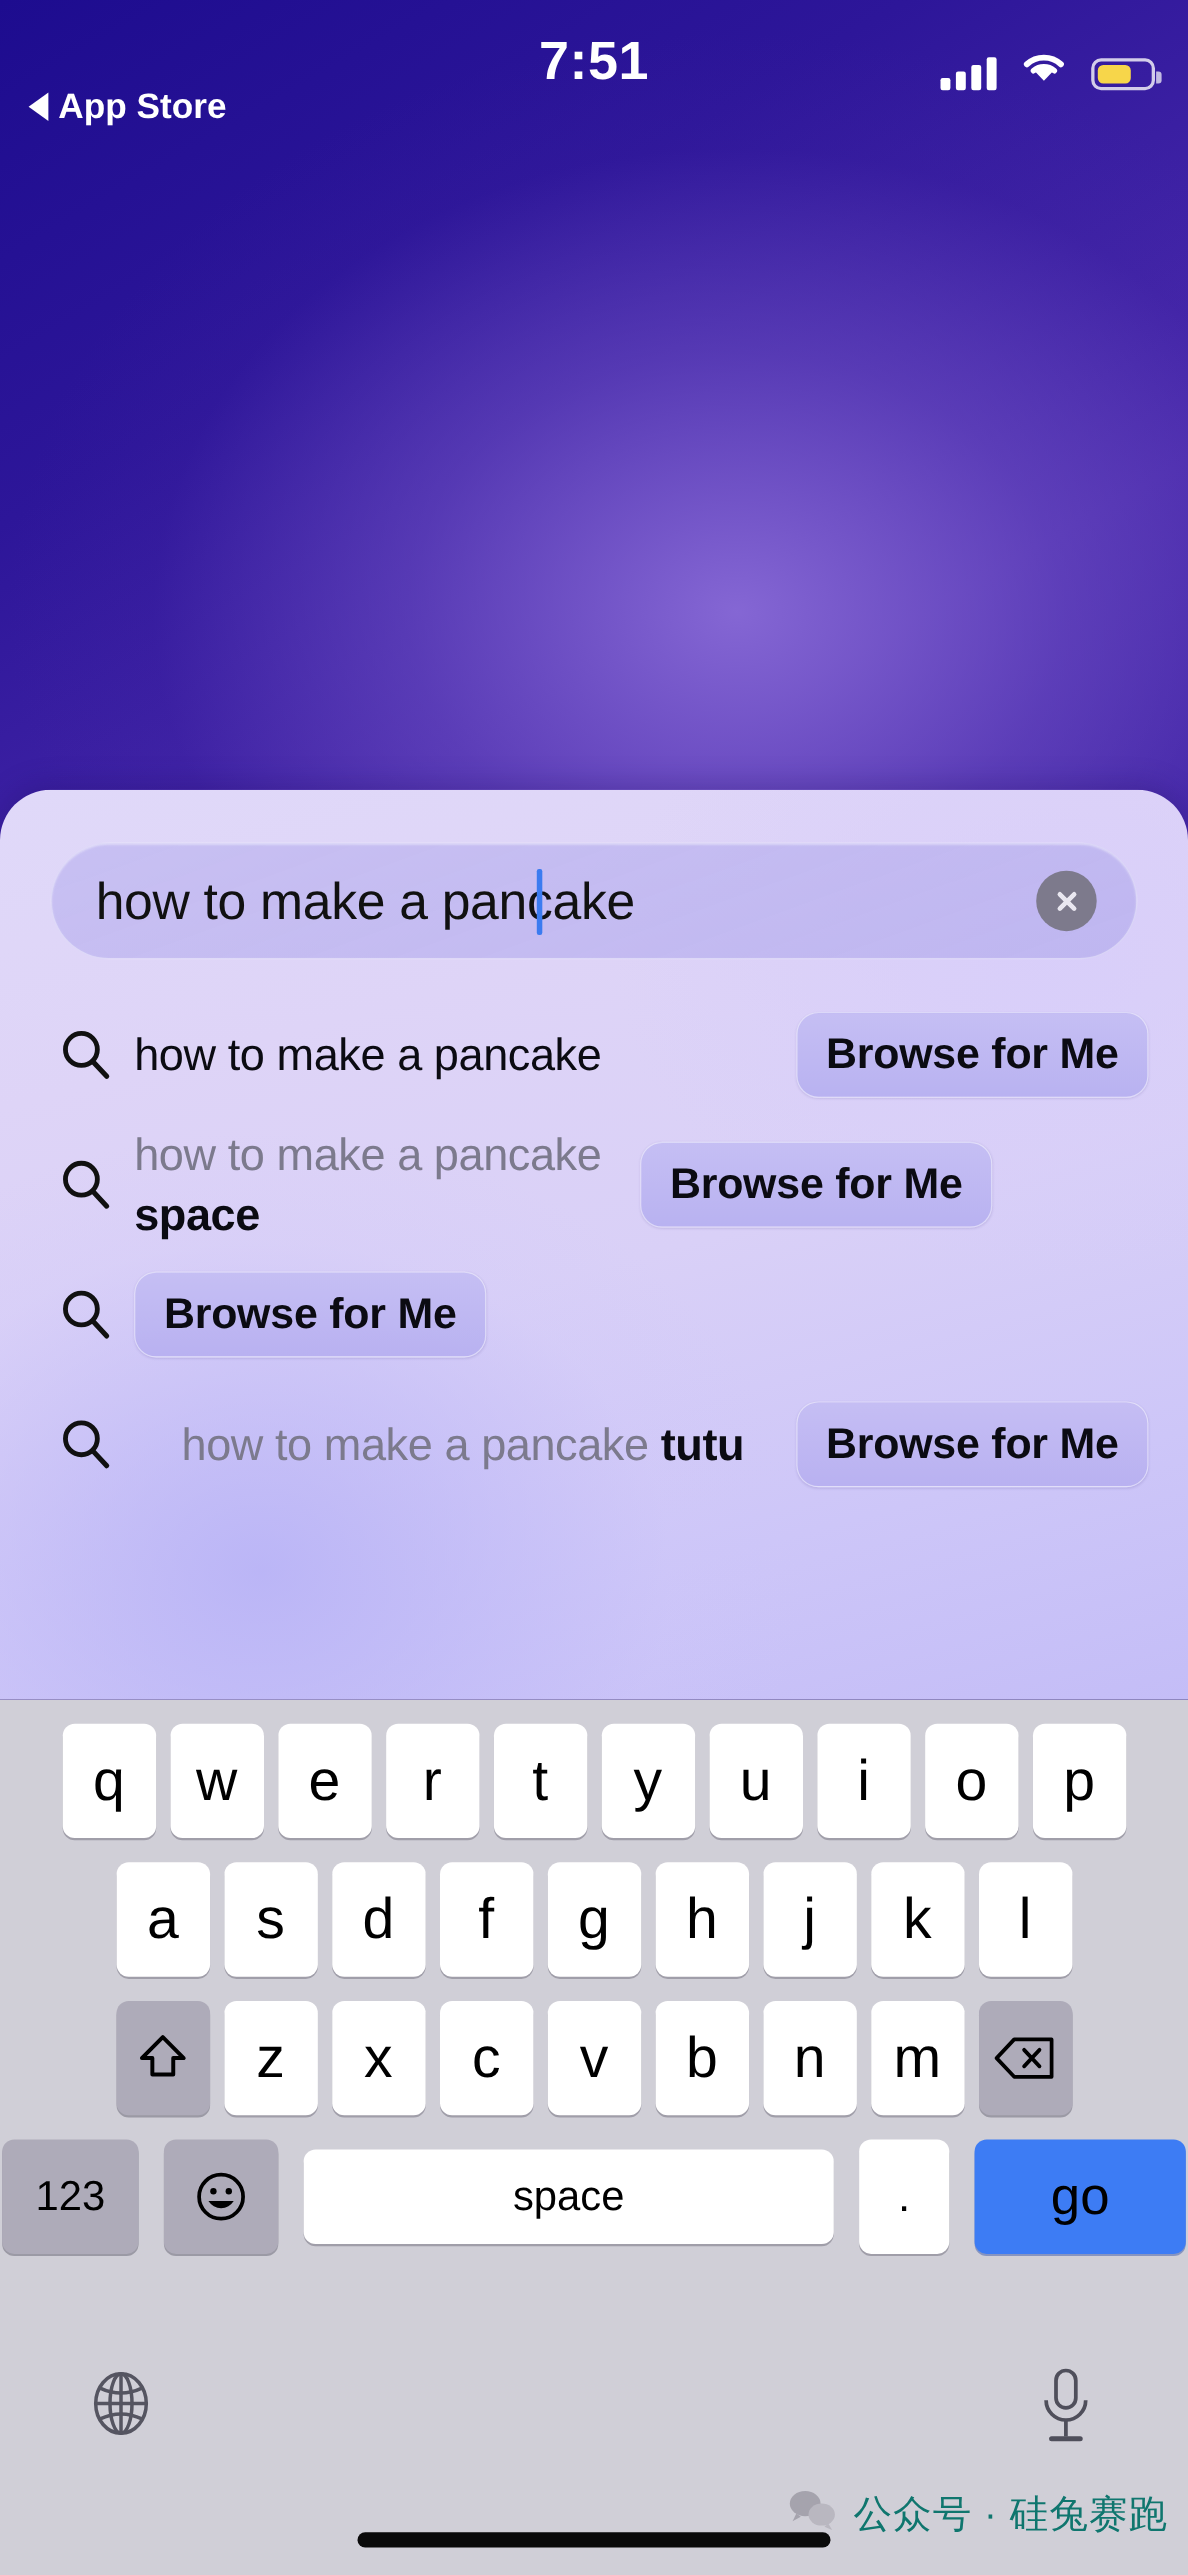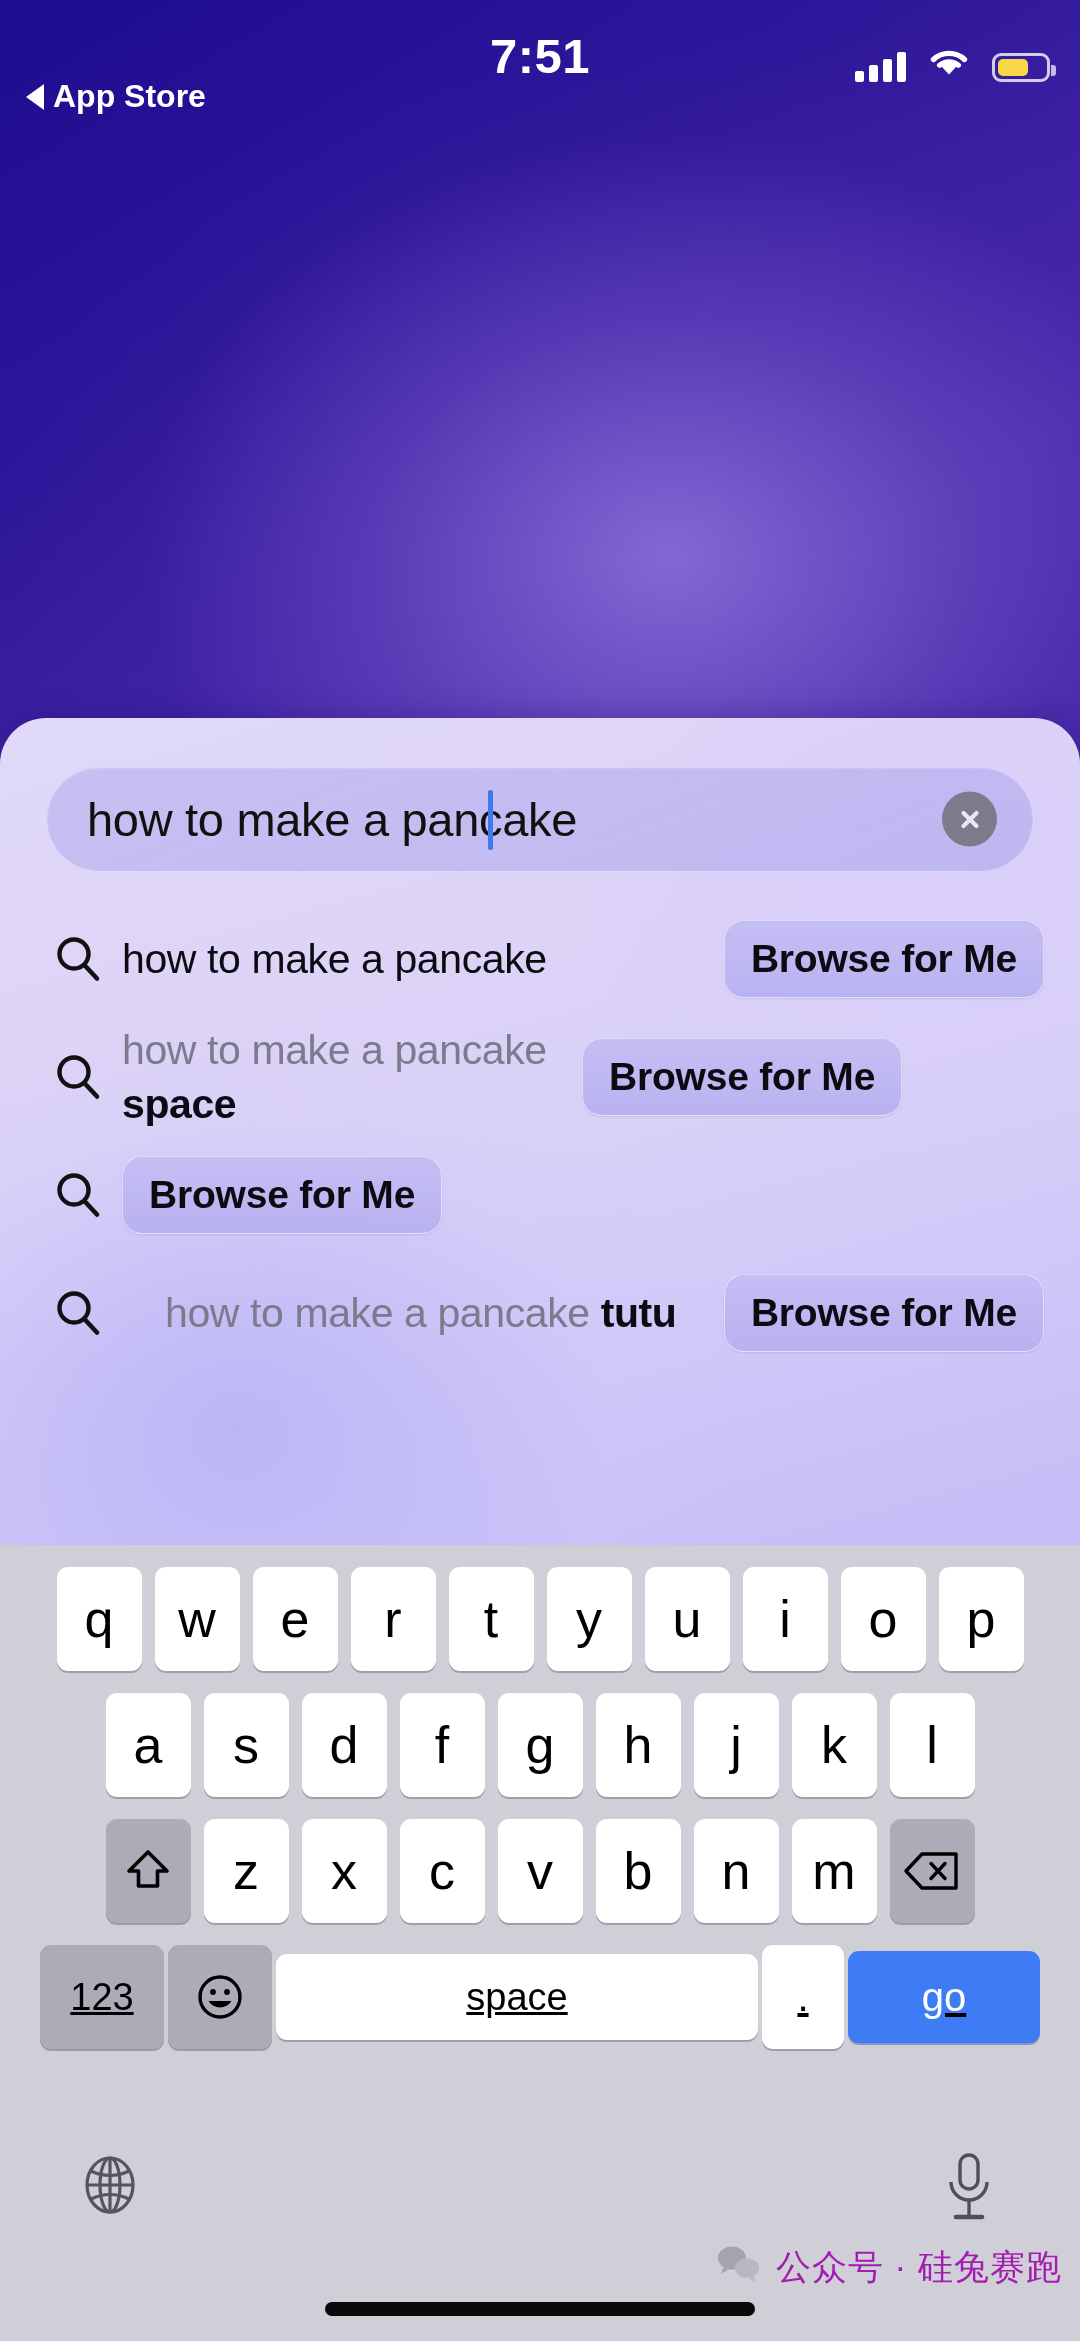--- a/index.html
+++ b/index.html
@@ -131,21 +131,21 @@
   
   #keyboard{
     position:absolute; left:0; top:1545px; width:1080px; height:796px;
     background:#d0cfd7;
     z-index:5;
   }
   .krow{ display:flex; justify-content:center; align-items:center; }
   #krow1{ padding-top:22px; gap:13px; }
   #krow2{ padding-top:22px; gap:13px; }
   #krow3{ padding-top:22px; gap:13px; }
-  #krow4{ padding-top:22px; gap:4px;text-decoration:underline; }
+  #krow4{ padding-top:22px; gap:23px; }
   .key{
     background:#ffffff;
     border-radius:11px;
     box-shadow:0 2px 0 rgba(120,118,132,0.55);
     display:flex; align-items:center; justify-content:center;
     color:#000;
     font-size:52px;
     font-weight:normal;
   }
   #krow1 .key{ width:85px; height:104px; }
@@ -155,37 +155,37 @@
     background:#aeabb9;
     box-shadow:0 2px 0 rgba(120,118,132,0.6);
   }
   #key-shift{ width:124px; height:104px; }
   #key-backspace{ width:124px; height:104px; }
   #key-123{ width:124px; height:104px; font-size:38px; }
   #key-emoji{ width:104px; height:104px; font-size:46px; }
   #key-space{ width:482px; height:86px; font-size:38px; }
   #key-period{ width:82px; height:104px; font-size:40px; }
   #key-go{
-    width:192px; height:92px; font-size:40px;
-    background:#3d7cf4; color:#ffffff; box-shadow:0 2px 0 rgba(60,90,170,0.5);
+    width:192px; height:104px; font-size:48px;
+    background:#3d7cf4; color:#000000; box-shadow:0 2px 0 rgba(60,90,170,0.5);
   }
 
   #kb-bottom{
     position:absolute; left:0; bottom:0; width:1080px; height:210px;
   }
   #globe-key{ position:absolute; left:78px; top:22px; }
   #mic-key{ position:absolute; right:80px; top:18px; }
   #home-indicator{
     position:absolute; left:50%; transform:translateX(-50%);
     bottom:25px; width:430px; height:14px; border-radius:7px; background:#0a0a0a;
   }
   #watermark{
-    position:absolute; right:18px; bottom:50px;
+    position:absolute; right:18px; bottom:31px;
     display:flex; align-items:center; gap:13px;
-    color:#a21caf; font-size:35px; letter-spacing:1px;
+    color:#0f766e; font-size:35px; letter-spacing:1px;
   }
   #watermark .wx{ display:block; }
 </style>
 </head>
 <body>
 
 <div id="wallpaper"></div>
 
 <div id="statusbar">
   <div id="status-time">7:51</div>

